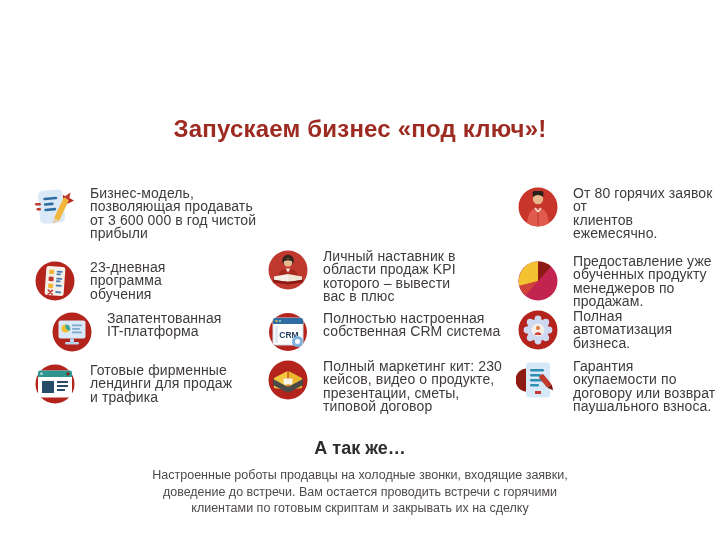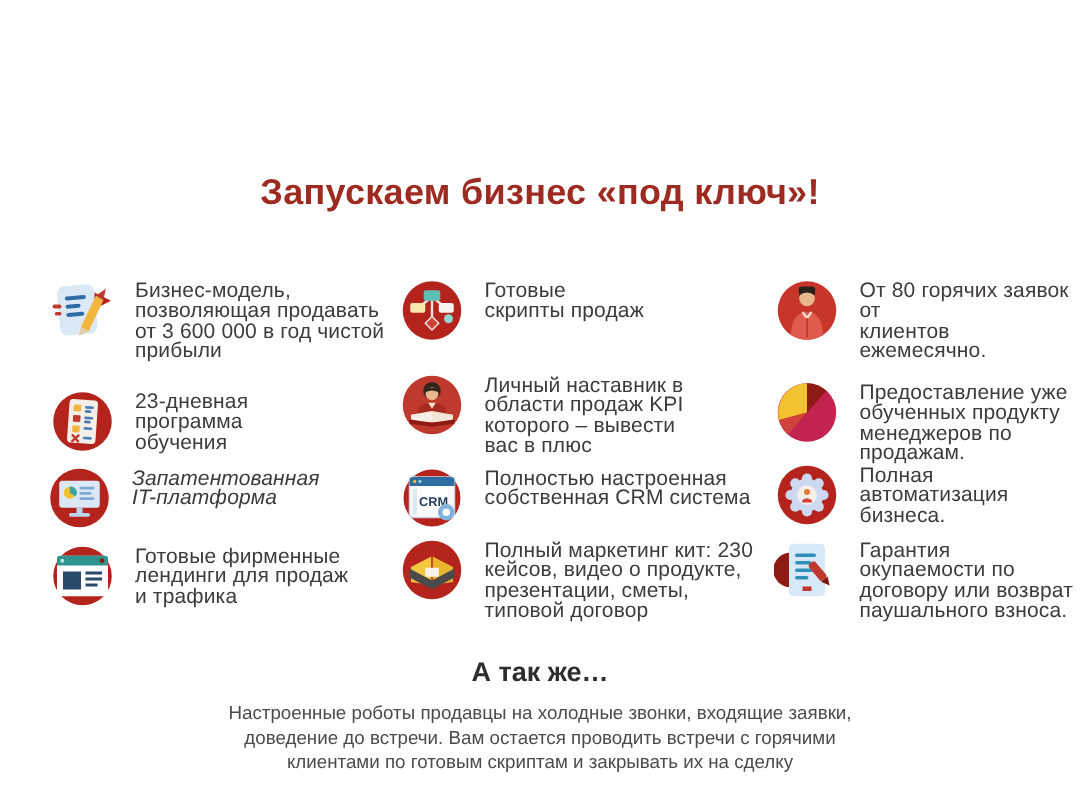--- a/index.html
+++ b/index.html
@@ -81,21 +81,21 @@
           <path d="M16 31.5 l4 4 M20 31.5 l-4 4" stroke="#c0392f" stroke-width="1.6" stroke-linecap="round"></path>
           <rect x="23" y="32" width="6" height="1.8" rx="0.9" fill="#4a7db5"></rect>
         </g>
       </svg>
     </div>
     <div class="ftext">23-дневная
 программа
 обучения</div>
   </div>
 
-  <div class="feature" style="left:31px;top:263px;font-style:italic;">
+  <div class="feature" style="left:50px;top:263px;">
     <div class="ficon">
       <svg viewBox="0 0 44 44" width="44" height="44">
         <circle cx="22" cy="22" r="19.5" fill="#b5241c"></circle>
         <rect x="8.5" y="10.5" width="27" height="18" rx="2" fill="#d9e9f7"></rect>
         <circle cx="15.5" cy="18.5" r="4" fill="#f2c230"></circle>
         <path d="M15.5 18.5 L15.5 14.5 A4 4 0 0 1 19.3 21 Z" fill="#3aa6a0"></path>
         <rect x="22" y="14.5" width="10" height="1.8" rx="0.9" fill="#7fa8cc"></rect>
         <rect x="22" y="18" width="8" height="1.8" rx="0.9" fill="#7fa8cc"></rect>
         <rect x="22" y="21.5" width="10" height="1.8" rx="0.9" fill="#7fa8cc"></rect>
         <rect x="20" y="28.5" width="4" height="3.5" fill="#b9d4ec"></rect>
@@ -118,35 +118,20 @@
         <rect x="24" y="19" width="11" height="2" fill="#274b69"></rect>
         <rect x="24" y="23" width="11" height="2" fill="#274b69"></rect>
         <rect x="24" y="27" width="8" height="2" fill="#274b69"></rect>
       </svg>
     </div>
     <div class="ftext">Готовые фирменные
 лендинги для продаж
 и трафика</div>
   </div>
 
-  <div class="feature" style="left:266px;top:138px;">
-    <div class="ficon">
-      <svg viewBox="0 0 44 44" width="44" height="44">
-        <circle cx="22" cy="22" r="19.5" fill="#b5241c"></circle>
-        <path d="M13 20 L22 13 L31 20 M22 13 L22 30" stroke="#f0e3d8" stroke-width="1.6" fill="none"></path>
-        <rect x="16.5" y="8.5" width="11" height="7" rx="1.5" fill="#5bbfb5"></rect>
-        <rect x="7.5" y="17" width="10" height="6.5" rx="1.5" fill="#f5e7ad"></rect>
-        <rect x="26.5" y="17" width="10" height="6.5" rx="1.5" fill="#f7f4ee"></rect>
-        <circle cx="33" cy="27.5" r="3" fill="#8fd8cf"></circle>
-        <polygon points="22,26 26.5,30.5 22,35 17.5,30.5" fill="#d0433b" stroke="#f0e3d8" stroke-width="1"></polygon>
-      </svg>
-    </div>
-    <div class="ftext">Готовые
-скрипты продаж</div>
-  </div>
 
   <div class="feature" style="left:266px;top:201px;">
     <div class="ficon">
       <svg viewBox="0 0 44 44" width="44" height="44">
         <circle cx="22" cy="22" r="19.5" fill="#c0392f"></circle>
         <circle cx="22" cy="12.5" r="5.8" fill="#33241e"></circle>
         <circle cx="22" cy="14.5" r="4.3" fill="#eab68e"></circle>
         <path d="M16.5 12 Q22 8.5 27.5 12 L27.5 14 Q22 10.5 16.5 14 Z" fill="#33241e"></path>
         <path d="M12.5 28 Q12.5 20.5 22 20.5 Q31.5 20.5 31.5 28 Z" fill="#a82a1f"></path>
         <polygon points="19.5,20.5 22,24.5 24.5,20.5" fill="#f3e2d2"></polygon>
@@ -211,21 +196,21 @@
           <path d="M11 42 Q11 23 22 23 Q33 23 33 42 Z" fill="#e05a4e"></path>
           <path d="M19 23 L22 27 L25 23" stroke="#f3e2d2" stroke-width="1.5" fill="none"></path>
           <path d="M22 27 L22 40" stroke="#c0392f" stroke-width="1.2"></path>
         </g>
       </svg>
     </div>
     <div class="ftext">От 80 горячих заявок от
 клиентов ежемесячно.</div>
   </div>
 
-  <div class="feature" style="left:516px;top:206px;">
+  <div class="feature" style="left:516px;top:206px;align-items:center;">
     <div class="ficon">
       <svg viewBox="0 0 44 44" width="44" height="44">
         <circle cx="22" cy="22" r="19.5" fill="#c2234f"></circle>
         <path d="M22 22 L22 2.5 A19.5 19.5 0 0 0 3.4 27 Z" fill="#f2c230"></path>
         <path d="M22 22 L35 7.5 A19.5 19.5 0 0 0 22 2.5 Z" fill="#8e1b13"></path>
         <path d="M3.4 27 A19.5 19.5 0 0 0 9.5 36.5 L22 22 Z" fill="#d0433b"></path>
       </svg>
     </div>
     <div class="ftext">Предоставление уже
 обученных продукту

